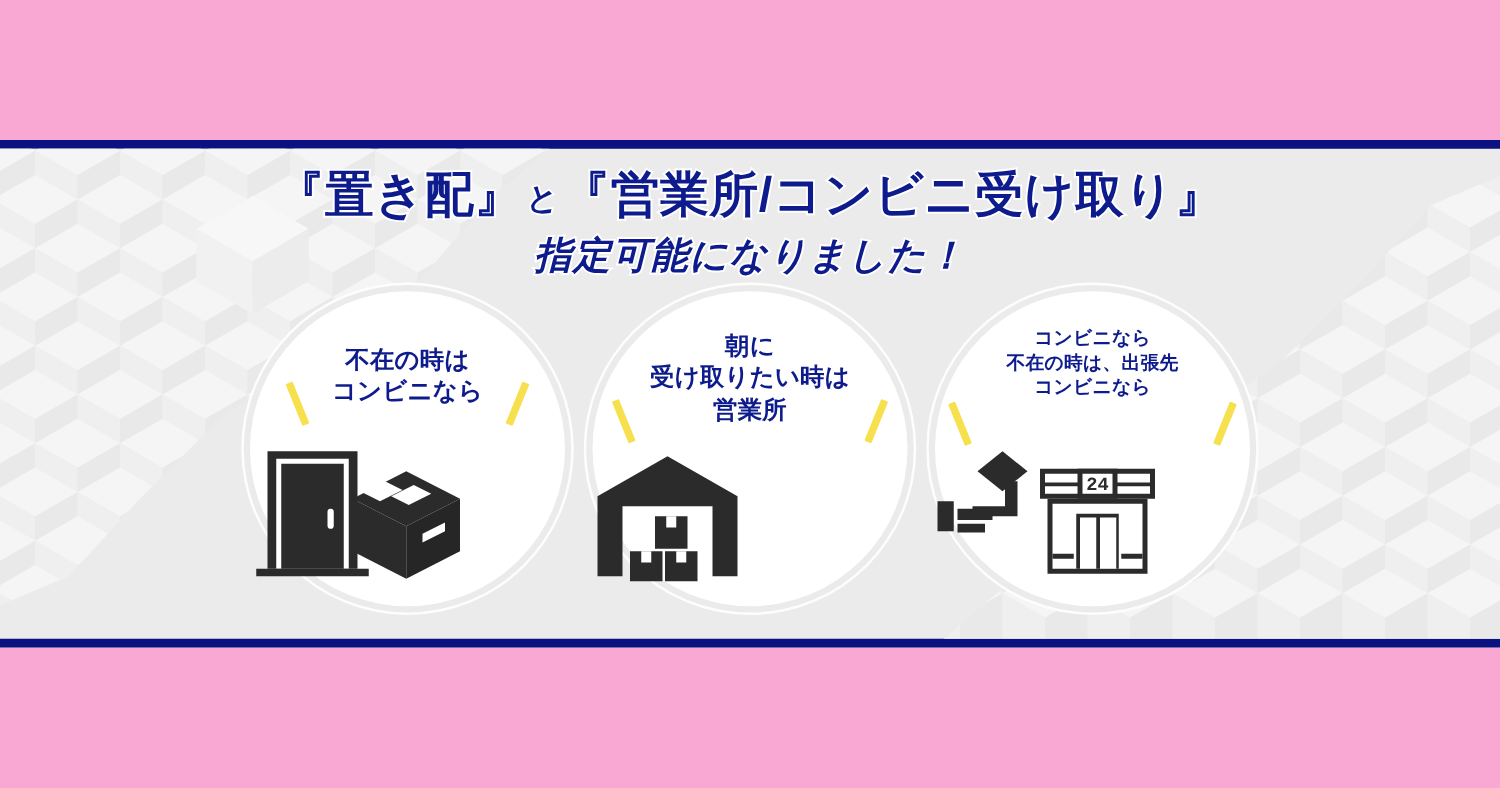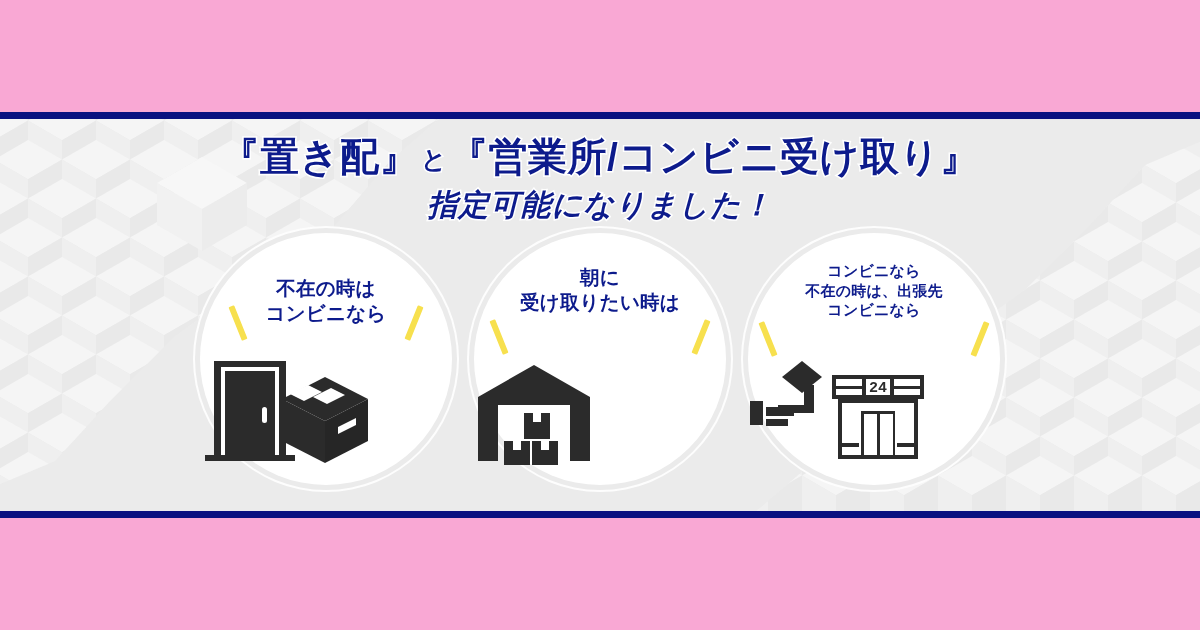--- a/index.html
+++ b/index.html
@@ -375,20 +375,21 @@
 
             <polygon points="138,72 156,63 156,70 138,79" fill="#ffffff"></polygon>
           </svg>
         </div>
       </div>
 
       <div class="circle c2">
         <div class="circle-text">
           <div>朝に</div>
           <div>受け取りたい時は</div>
+          <div>営業所</div>
         </div>
         <div class="slash left"></div>
         <div class="slash right"></div>
         <div class="circle-icon">
           <svg width="120" height="106" viewBox="0 0 120 106">
 
             <path d="M60 4 L116 36 L116 100 L96 100 L96 44 L24 44 L24 100 L4 100 L4 36 Z" fill="#2b2b2b"></path>
 
             <rect x="50" y="52" width="26" height="26" fill="#2b2b2b"></rect>
             <rect x="59" y="52" width="8" height="9" fill="#ffffff"></rect>

